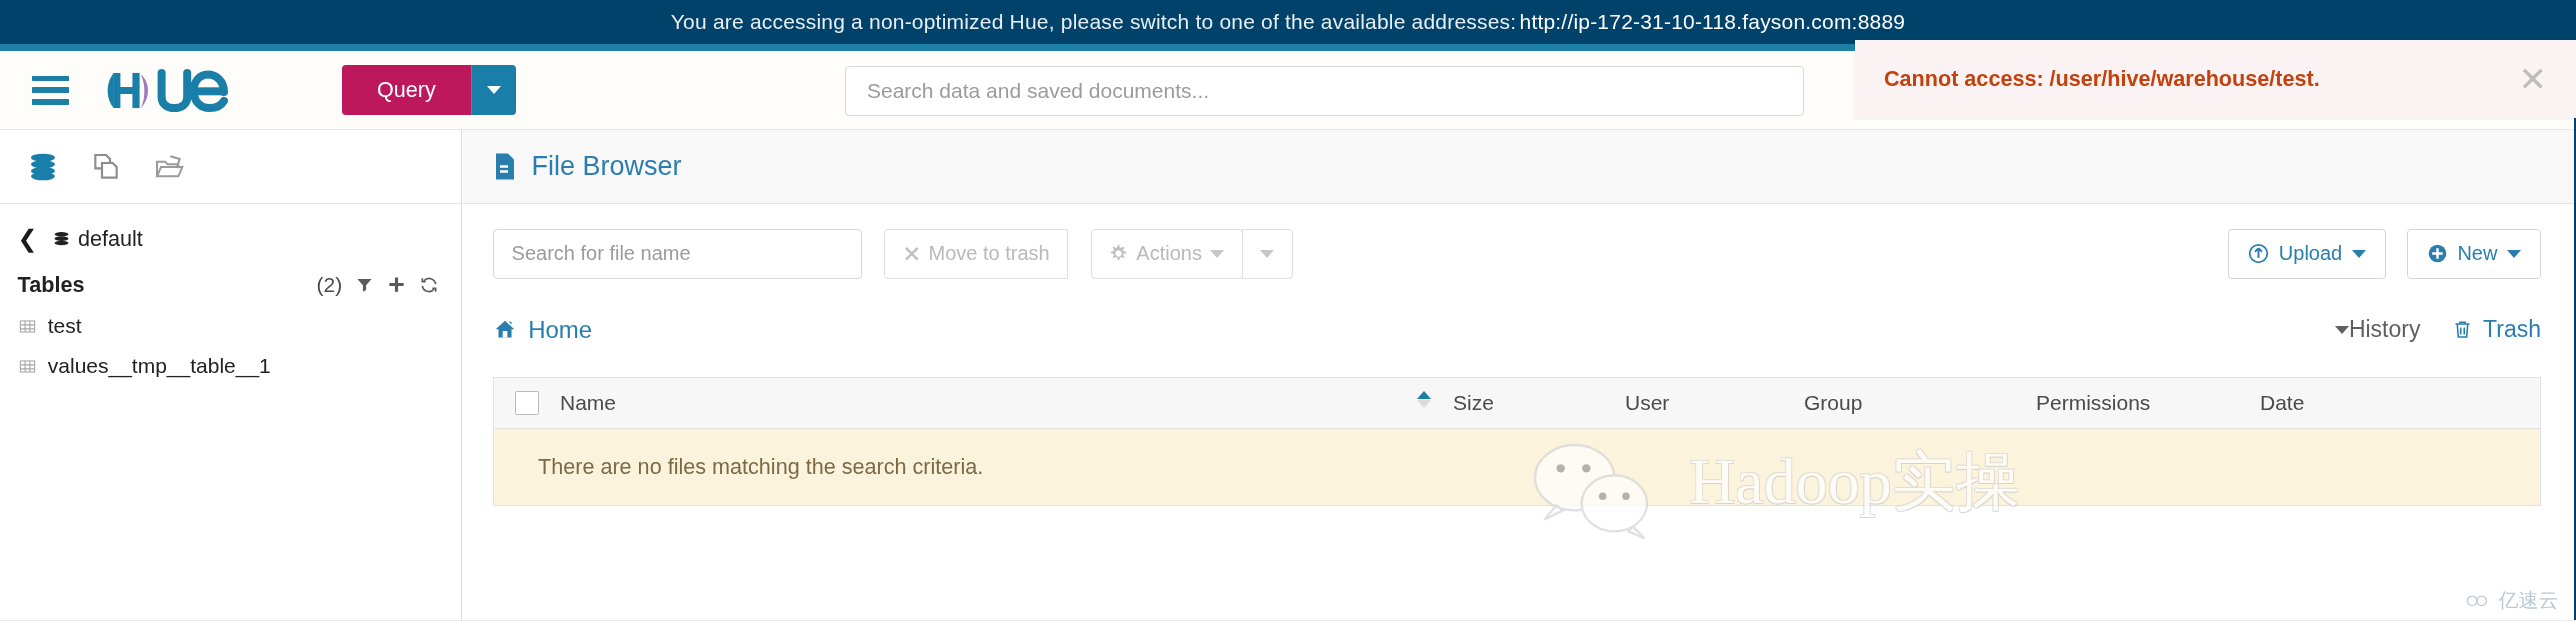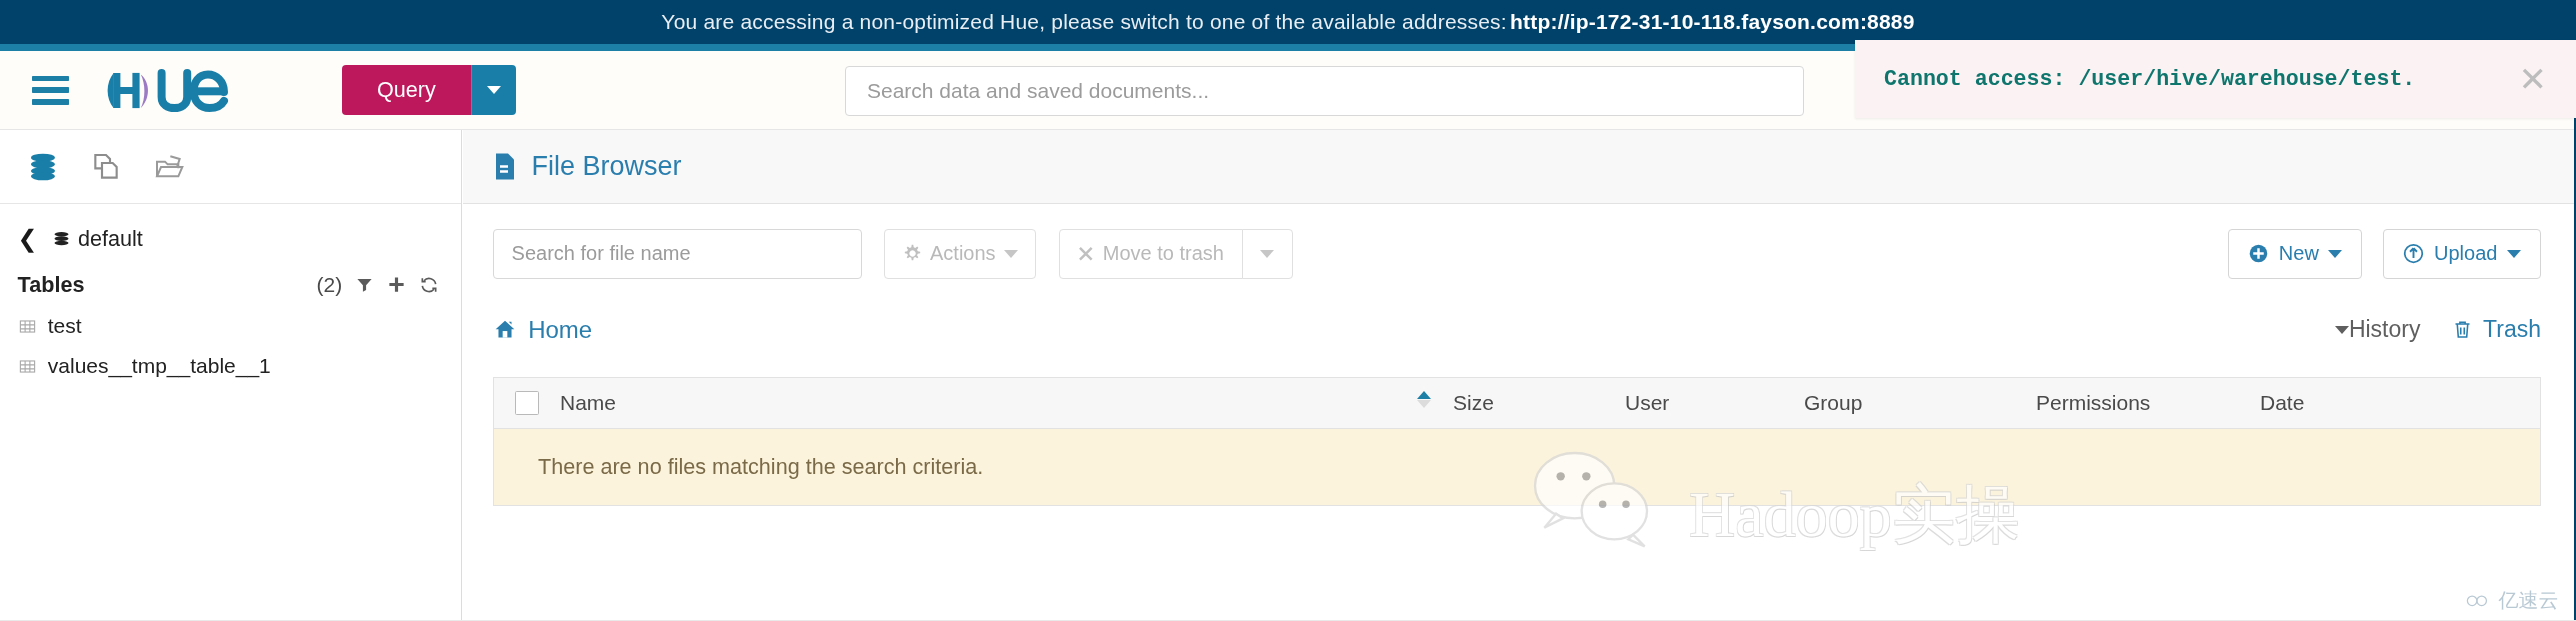--- a/index.html
+++ b/index.html
@@ -13,21 +13,21 @@
 
   
   .banner {
     position: absolute; top: 0; left: 0; width: 2576px; height: 44px;
     background: #01426a;
     display: flex; align-items: center; justify-content: center;
   }
   .banner-text {
     color: #e8eef3; font-size: 21px; letter-spacing: 0.2px; white-space: nowrap;
   }
-  .banner-url { color: #ffffff; font-weight: bold; margin-left: 3.2px; text-align: right; }
+  .banner-url { color: #ffffff; font-weight: normal; margin-left: 3.2px; text-align: right; }
   .banner-stripe {
     position: absolute; top: 44px; left: 0; width: 2576px; height: 7.2px;
     background: #1c7fa6;
   }
 
   
   .navbar {
     position: absolute; top: 51px; left: 0; width: 2576px; height: 79px;
     background: #fffdfa; border-bottom: 0.8px solid #e6e6e6;
     display: flex; align-items: center;
@@ -68,21 +68,21 @@
   .global-search::placeholder { color: #9b9b9b; }
 
   
   .toast {
     position: absolute; top: 40px; left: 1855px; width: 721px; height: 78px;
     background: #fbf2f3; display: flex; align-items: center;
     justify-content: space-between; padding: 0 29px;
     box-shadow: 0 0.8px 2.4px rgba(0,0,0,.07);
     z-index: 40;
   }
-  .toast-msg { color: #0f766e; font-size: 21.6px; font-weight: bold; font-family: Liberation Mono, monospace; }
+  .toast-msg { color: #c2410c; font-size: 21.6px; font-weight: bold; }
   .toast-close {
     color: #bdbdbd; font-size: 34px; line-height: 1; cursor: pointer;
     font-weight: 300; font-family: "Liberation Sans", sans-serif;
   }
 
   
   .sidebar {
     position: absolute; top: 130px; left: 0; width: 462px; height: 491px;
     background: #fff; border-right: 0.8px solid #dcdcdc;
   }
@@ -192,21 +192,21 @@
 
   .empty-row {
     background: #fcf3dc; height: 77px; display: flex; align-items: center;
     padding-left: 44px; border-bottom: 0.8px solid #e2e2e2;
   }
   .empty-text { font-size: 21.6px; color: #7a6a48; }
 
   
   .watermark {
     position: absolute; left: 1526px; top: 438px; width: 919px; height: 120px;
-    display: flex; align-items: flex-end; gap: 19px; pointer-events: none;
+    display: flex; align-items: flex-start; gap: 19px; pointer-events: none;
     opacity: .72; z-index: 30;
   }
   .wm-text {
     font-size: 64px; color: #ffffff; font-family: "Liberation Serif", serif;
     text-shadow: 0.8px 0.8px 0 #c8c8c8, -0.8px -0.8px 0 #d8d8d8, 0.8px -0.8px 0 #d0d0d0, -0.8px 0.8px 0 #d0d0d0;
     white-space: nowrap;
   }
   .wm-logo {
     position: absolute; right: 17.6px; bottom: 8px;
     display: flex; align-items: center; gap: 6.4px;
@@ -350,53 +350,53 @@
       <svg width="24" height="29" viewBox="0 0 24 28">
         <path d="M3 1 h12 l6 6 v20 h-18 z" fill="#2a7eae"></path>
         <path d="M7 14 h8 M7 19 h8" stroke="#fff" stroke-width="2.4"></path>
       </svg>
       <span class="page-title">File Browser</span>
     </div>
 
     <div class="toolbar">
       <input class="file-search" value="" placeholder="Search for file name" style="">
 
+      <div class="btn-disabled split-left">
+        <svg width="17.6" height="17.6" viewBox="0 0 24 24" stroke="#c0c0c0" stroke-width="3.4">
+          <path d="M4 4 L20 20 M20 4 L4 20"></path>
+        </svg>
+        <span>Move to trash</span>
+      </div>
+
       <div class="btn-disabled">
         <svg width="19" height="19" viewBox="0 0 24 24">
           <path d="M12 8 a4 4 0 1 0 0.1 0 z M11 1 h2 l.5 3 2 1 2.5-1.7 1.4 1.4 -1.7 2.5 1 2 3 .5 v2 l-3 .5 -1 2 1.7 2.5 -1.4 1.4 -2.5-1.7 -2 1 -.5 3 h-2 l-.5-3 -2-1 -2.5 1.7 -1.4-1.4 1.7-2.5 -1-2 -3-.5 v-2 l3-.5 1-2 -1.7-2.5 1.4-1.4 2.5 1.7 2-1 z" fill="#c0c0c0"></path>
         </svg>
         <span>Actions</span>
         <i class="caret-gray"></i>
       </div>
-
-      <div class="btn-disabled split-left">
-        <svg width="17.6" height="17.6" viewBox="0 0 24 24" stroke="#c0c0c0" stroke-width="3.4">
-          <path d="M4 4 L20 20 M20 4 L4 20"></path>
-        </svg>
-        <span>Move to trash</span>
-      </div>
       <div class="btn-disabled split-right">
         <i class="caret-gray"></i>
       </div>
 
       <div class="toolbar-right">
+        <div class="btn-outline">
+          <svg width="21" height="21" viewBox="0 0 24 24">
+            <circle cx="12" cy="12" r="10" fill="none" stroke="#2a7eae" stroke-width="2"></circle>
+            <path d="M12 6 L12 17 M12 6 L8 10 M12 6 L16 10" stroke="#2a7eae" stroke-width="2.2" fill="none"></path>
+          </svg>
+          <span>Upload</span>
+          <i class="caret-down" style="border-top-color:#2a7eae"></i>
+        </div>
         <div class="btn-outline">
           <svg width="21" height="21" viewBox="0 0 24 24">
             <circle cx="12" cy="12" r="10" fill="#2a7eae"></circle>
             <path d="M10.6 6 h2.8 v4.6 h4.6 v2.8 h-4.6 v4.6 h-2.8 v-4.6 h-4.6 v-2.8 h4.6 z" fill="#fff"></path>
           </svg>
           <span>New</span>
-          <i class="caret-down" style="border-top-color:#2a7eae"></i>
-        </div>
-        <div class="btn-outline">
-          <svg width="21" height="21" viewBox="0 0 24 24">
-            <circle cx="12" cy="12" r="10" fill="none" stroke="#2a7eae" stroke-width="2"></circle>
-            <path d="M12 6 L12 17 M12 6 L8 10 M12 6 L16 10" stroke="#2a7eae" stroke-width="2.2" fill="none"></path>
-          </svg>
-          <span>Upload</span>
           <i class="caret-down" style="border-top-color:#2a7eae"></i>
         </div>
       </div>
     </div>
 
     <div class="crumb-row">
       <div class="crumb-home">
         <svg width="24" height="22.4" viewBox="0 0 24 24">
           <path d="M12 3 L22 12 h-3 v9 h-14 v-9 h-3 z" fill="#2a7eae"></path>
           <path d="M16 4 h3 v3 z" fill="#2a7eae"></path>

